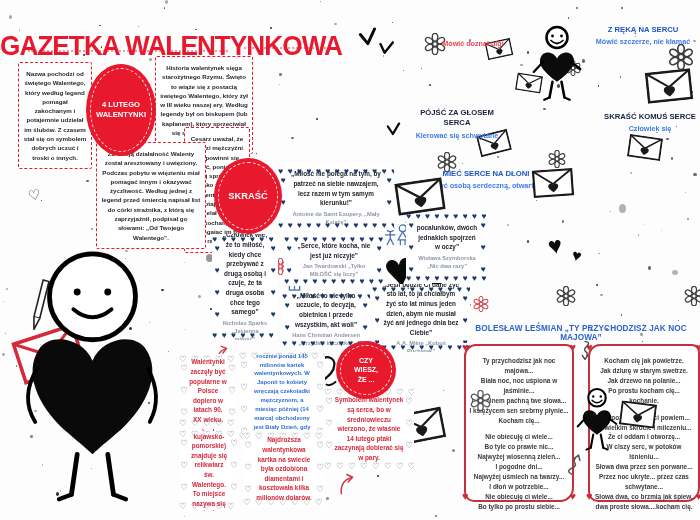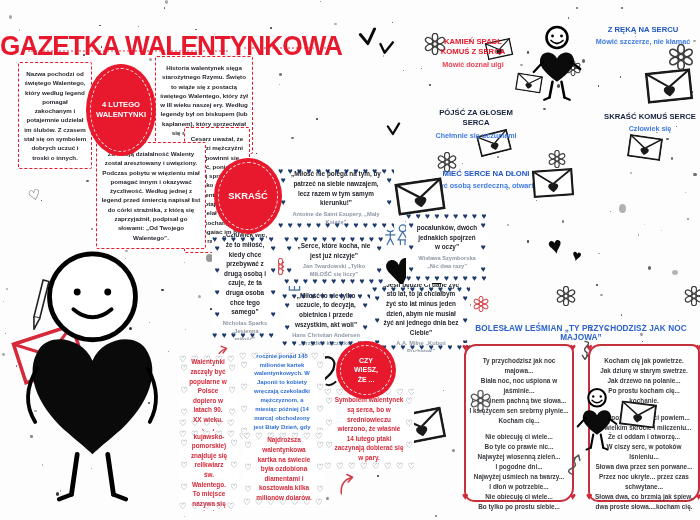--- a/index.html
+++ b/index.html
@@ -315,30 +315,29 @@
 
   <div class="stitched" style="left:18px;top:62px;width:64px;">Nazwa pochodzi od świętego Walentego, który według legend pomagał zakochanym i potajemnie udzielał im ślubów. Z czasem stał się on symbolem dobrych uczuć i troski o innych.</div>
   <div class="stitched" style="left:155px;top:56px;width:88px;">Historia walentynek sięga starożytnego Rzymu. Święto to wiąże się z postacią świętego Walentego, który żył w III wieku naszej ery. Według legendy był on biskupem (lub kapłanem), który sprzeciwiał się rozkazowi cesarza Klaudiusza II.</div>
   <div class="stitched" style="left:184px;top:127px;width:56px;">Cesarz uważał, że młodzi mężczyźni nie powinni się żenić, ponieważ lepiej sprawdzają się jako żołnierze. Walenty jednak potajemnie udzielał ślubów zakochanym, pomagając im być razem.</div>
   <div class="stitched" style="left:96px;top:142px;width:100px;">Za swoją działalność Walenty został aresztowany i uwięziony. Podczas pobytu w więzieniu miał pomagać innym i okazywać życzliwość. Według jednej z legend przed śmiercią napisał list do córki strażnika, z którą się zaprzyjaźnił, podpisał go słowami: „Od Twojego Walentego”.</div>
   <div class="circle" style="left:86px;top:64px;width:70px;height:92px;font-size:7.6px;">4 LUTEGO
 WALENTYNKI</div>
 
 
   <div class="phr" style="left:430px;top:37px;width:86px;">
-    <div class="p t-red">KAMIEŃ SPADŁ KOMUŚ Z SERCA</div>
     <div class="m t-red2">Mówić doznał ulgi</div>
   </div>
   <div class="phr" style="left:590px;top:25px;width:106px;">
     <div class="p t-blue">Z RĘKĄ NA SERCU</div>
     <div class="m t-blue2">Mówić szczerze, nie kłamać</div>
   </div>
-  <div class="phr" style="left:431px;top:108px;width:90px;">
+  <div class="phr" style="left:412px;top:108px;width:90px;">
     <div class="p t-dark">PÓJŚĆ ZA GŁOSEM SERCA</div>
-    <div class="m t-blue2">Chełmnie się uczuciami</div>
+    <div class="m t-blue2">Kierować się schwytane</div>
   </div>
   <div class="phr" style="left:602px;top:112px;width:96px;">
     <div class="p t-dark">SKRAŚĆ KOMUŚ SERCE</div>
     <div class="m t-blue2">Człowiek się</div>
   </div>
   <div class="phr" style="left:434px;top:169px;width:104px;">
     <div class="p t-blue">MIEĆ SERCE NA DŁONI</div>
     <div class="m t-blue2">Być osobą serdeczną, otwartą</div>
   </div>
 

